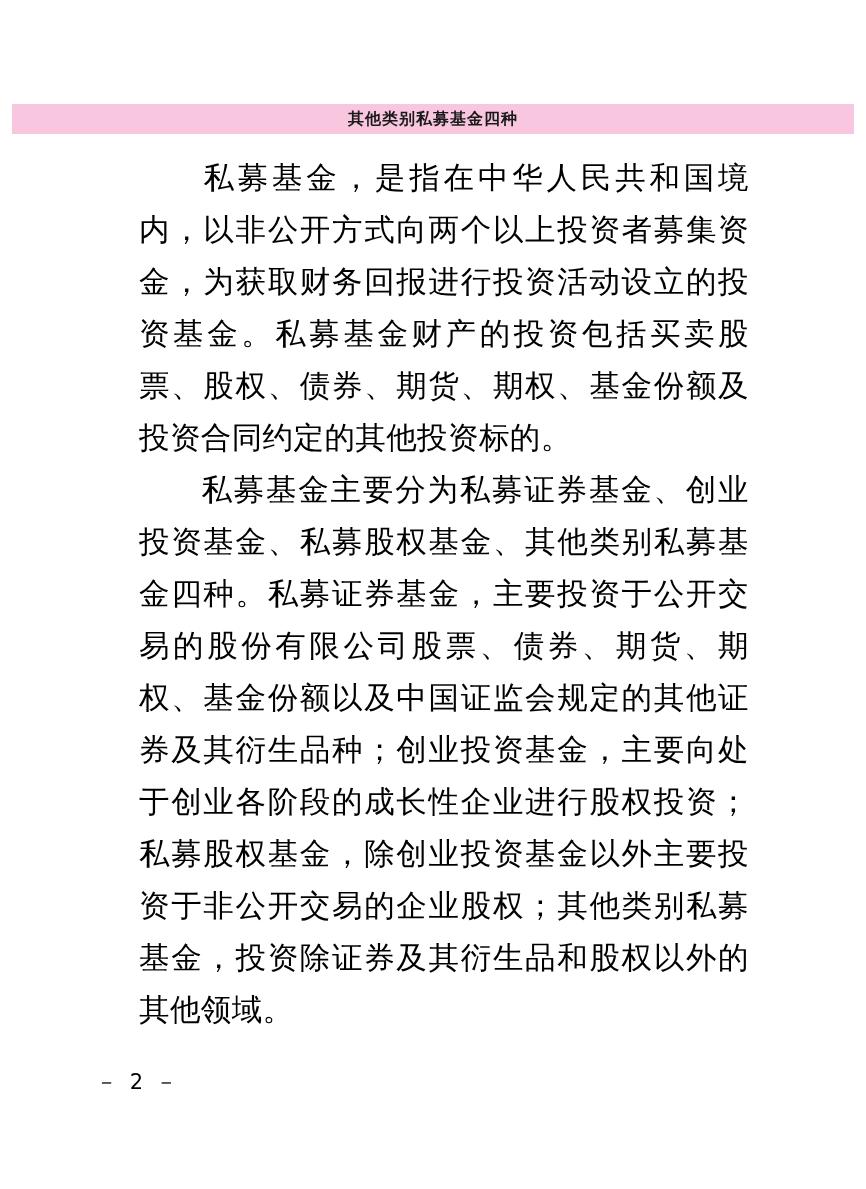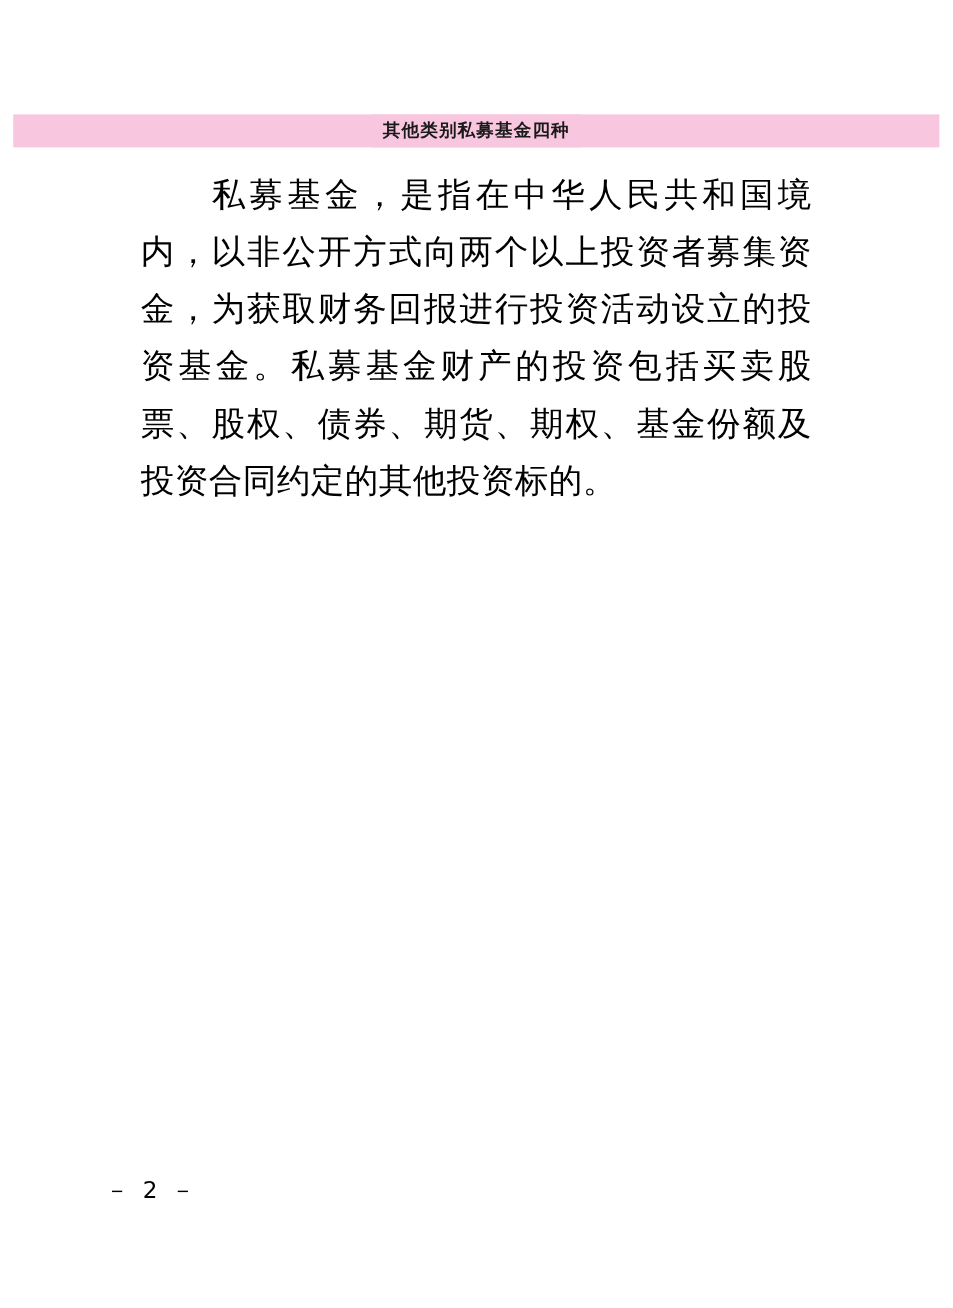--- a/index.html
+++ b/index.html
@@ -39,21 +39,21 @@
     color: #1a1a1a;
     background: #f9c6e0;
     padding: 0 10px;
     line-height: 30px;
     white-space: nowrap;
   }
   
   .content {
     position: absolute;
     top: 152px;
-    left: 128px;
+    left: 139px;
     width: 610px;
   }
   .para {
     font-family: "DejaVu Sans", sans-serif;
     font-size: 30.5px;
     line-height: 52px;
     color: #000000;
     text-align: justify;
     text-align-last: left;
     text-justify: inter-character;
@@ -82,17 +82,18 @@
 <body>
 
 <div class="page">
 
   <div class="header-band">
     <span class="header-title">其他类别私募基金四种</span>
   </div>
 
   <div class="content">
     <p class="para"><span class="indent"></span><span>私募基金，是指在中华人民共和国境内，以非公开方式向两个以上投资者募集资金，为获取财务回报进行投资活动设立的投资基金。私募基金财产的投资包括买卖股票、股权、债券、期货、期权、基金份额及投资合同约定的其他投资标的。</span></p>
+    <p class="para"><span class="indent"></span><span>私募基金主要分为私募证券基金、创业投资基金、私募股权基金、其他类别私募基金四种。私募证券基金，主要投资于公开交易的股份有限公司股票、债券、期货、期权、基金份额以及中国证监会规定的其他证券及其衍生品种；创业投资基金，主要向处于创业各阶段的成长性企业进行股权投资；私募股权基金，除创业投资基金以外主要投资于非公开交易的企业股权；其他类别私募基金，投资除证券及其衍生品和股权以外的其他领域。</span></p>
   </div>
 
   <div class="folio">－ 2 －</div>
 
 </div>
 
 </body></html>

